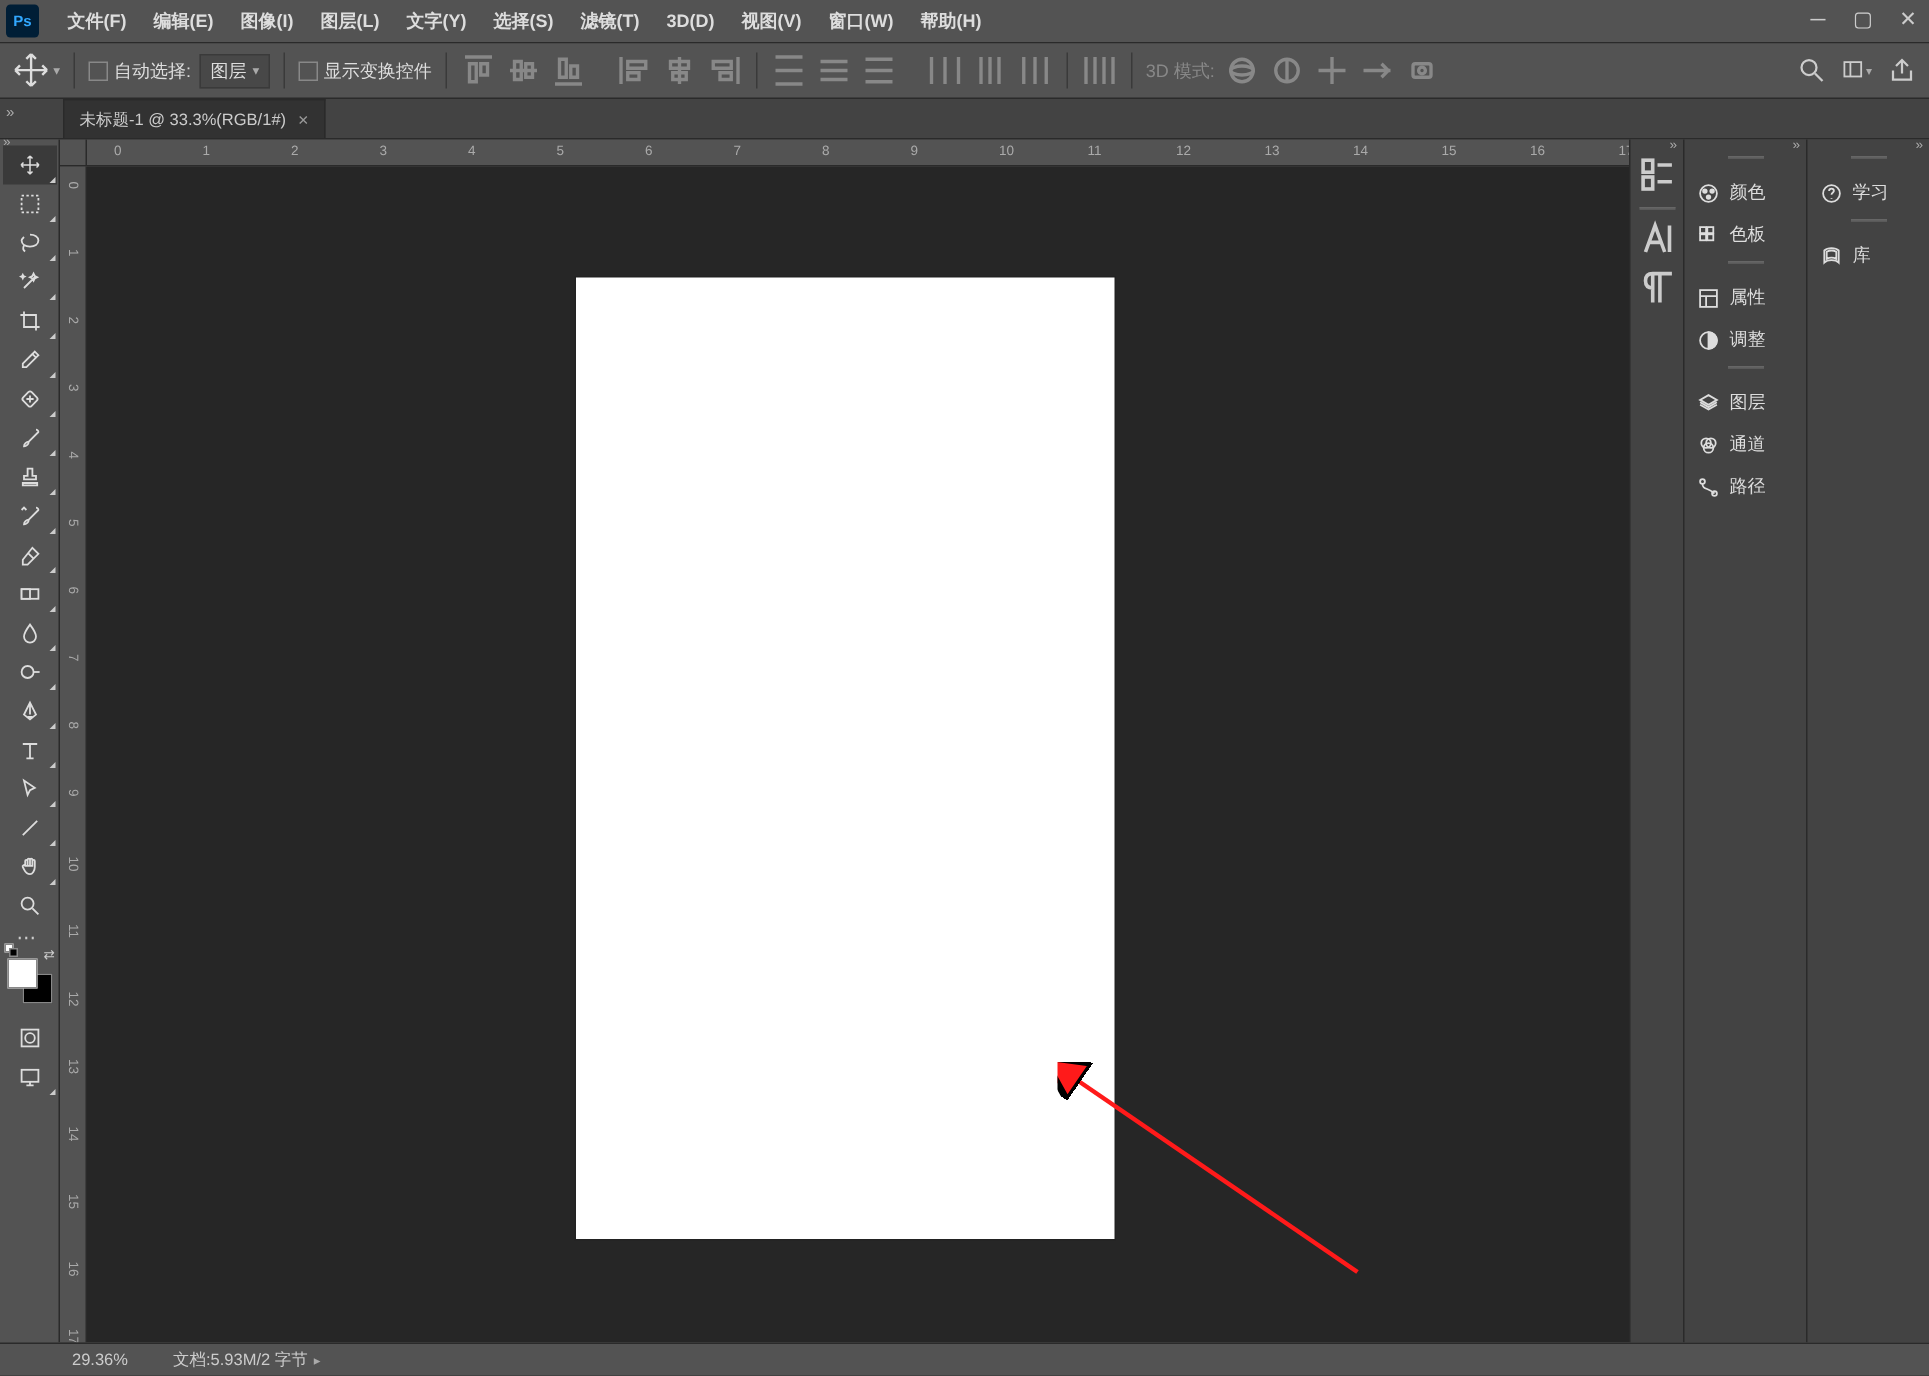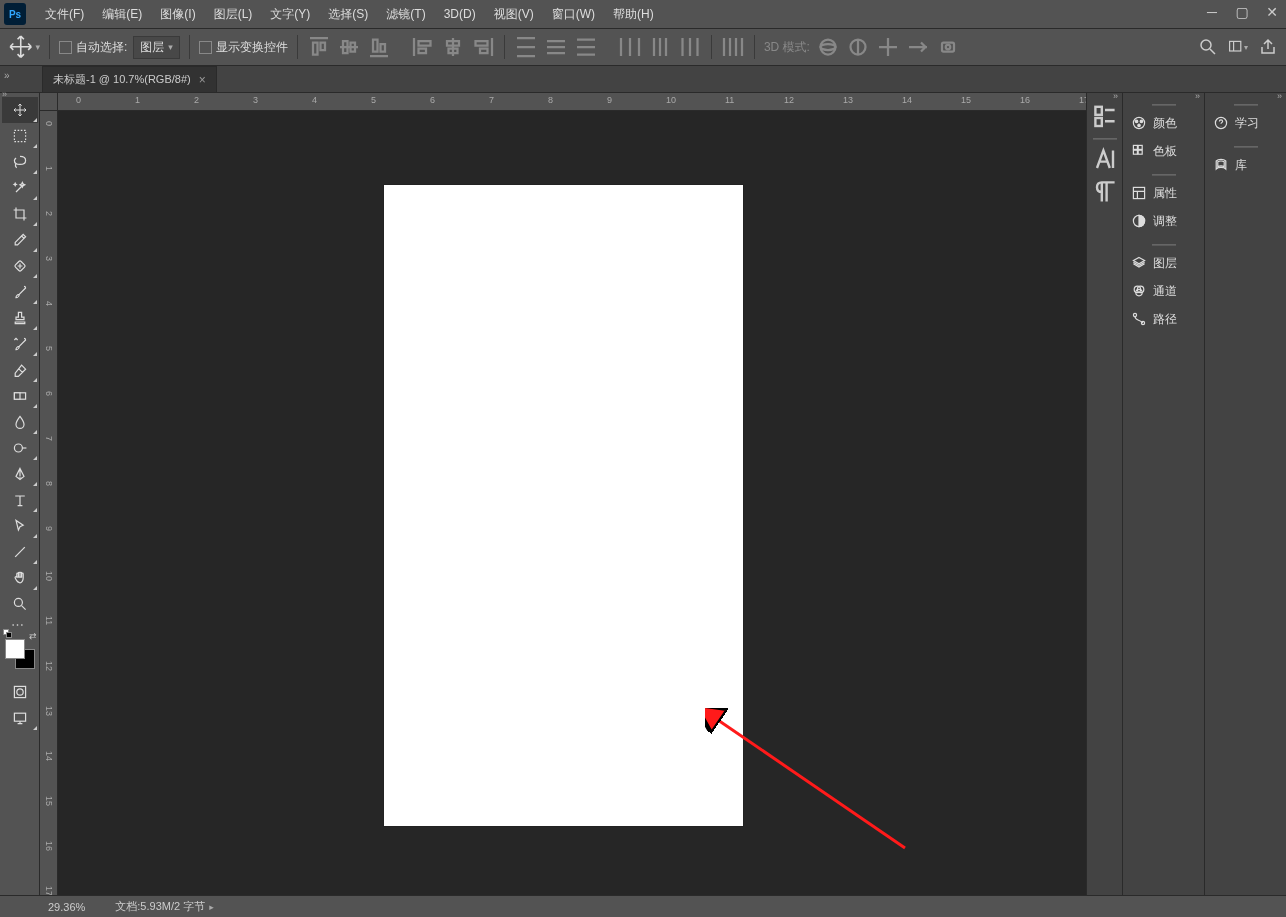--- a/index.html
+++ b/index.html
@@ -1,20 +1,20 @@
 <!DOCTYPE html>
 <html><head>
 <meta charset="utf-8">
 <style>
 * { margin: 0; padding: 0; box-sizing: border-box; font-family: "Microsoft YaHei", sans-serif; user-select: none; }
 body { width: 1286px; height: 917px; background: #535353; overflow: hidden; position: relative; }
 .menubar { height: 29px; background: #535353; display: flex; align-items: center; padding-left: 4px; border-bottom: 1px solid #2a2a2a; }
 .ps-logo { width: 22px; height: 22px; background: #001e36; border-radius: 3px; display: flex; align-items: center; justify-content: center; margin-right: 10px; }
 .ps-logo span { color: #31a8ff; font-weight: bold; font-size: 10px; }
-.menu-item { color: #ddd; font-size: 12px; padding: 0 9px; cursor: default; }
+.menu-item { color: #ddd; font-size: 12px; padding: 0 9px; cursor: default; font-weight: bold; }
 .win-controls { position: absolute; right: 6px; top: 4px; display: flex; gap: 14px; }
 .win-btn { width: 16px; height: 16px; display: flex; align-items: center; justify-content: center; color: #ccc; font-size: 14px; cursor: default; }
 
 .optbar { height: 37px; background: #535353; display: flex; align-items: center; padding: 0 8px; border-bottom: 1px solid #2a2a2a; gap: 6px; position: relative; }
 .opt-icon { width: 32px; height: 28px; display: flex; align-items: center; justify-content: center; color: #ddd; }
 .opt-sep { width: 1px; height: 24px; background: #3a3a3a; margin: 0 3px; }
 .opt-check { display: flex; align-items: center; gap: 4px; color: #ddd; font-size: 12px; }
 .opt-check-box { width: 13px; height: 13px; border: 1px solid #888; background: #535353; }
 .opt-drop { display: flex; align-items: center; gap: 4px; color: #ddd; font-size: 12px; padding: 2px 6px; border: 1px solid #3a3a3a; background: #484848; }
 .opt-drop .chev { font-size: 9px; color: #aaa; }
@@ -52,21 +52,21 @@
 .ruler-h .ruler-tick { top: 2px; }
 .ruler-v .ruler-tick { left: 4px; writing-mode: vertical-rl; text-orientation: mixed; }
 .canvas-paper { position: absolute; background: #fff; box-shadow: 0 0 0 1px #222; }
 .arrow-overlay { position: absolute; pointer-events: none; }
 
 .panels-col { width: 36px; background: #434343; border-left: 1px solid #2a2a2a; padding-top: 8px; position: relative; }
 .panels-col .exp { position: absolute; top: -2px; right: 4px; color: #aaa; font-size: 9px; }
 .col-icon { width: 32px; height: 30px; margin: 2px auto; display: flex; align-items: center; justify-content: center; color: #ccc; }
 .panels-mid { width: 82px; background: #434343; border-left: 1px solid #2a2a2a; padding-top: 8px; position: relative; }
 .panels-mid .exp { position: absolute; top: -2px; right: 4px; color: #aaa; font-size: 9px; }
-.pm-row { height: 28px; display: flex; align-items: center; gap: 6px; padding-left: 8px; color: #ddd; font-size: 12px; }
+.pm-row { height: 28px; display: flex; align-items: flex-end; gap: 6px; padding-left: 8px; color: #ddd; font-size: 12px; }
 .pm-row svg { width: 16px; height: 16px; }
 .pm-sep { height: 6px; }
 .pm-handle { height: 8px; display: flex; align-items: center; justify-content: center; }
 .pm-handle span { width: 24px; height: 2px; background: #5a5a5a; border-top: 1px solid #666; }
 
 .panels-right { width: 82px; background: #434343; border-left: 1px solid #2a2a2a; padding-top: 8px; position: relative; }
 .panels-right .exp { position: absolute; top: -2px; right: 4px; color: #aaa; font-size: 9px; }
 
 .statusbar { position: absolute; bottom: 0; left: 0; right: 0; height: 22px; background: #535353; border-top: 1px solid #2a2a2a; display: flex; align-items: center; padding-left: 48px; color: #ccc; font-size: 11px; gap: 30px; }
 .statusbar .chev { color: #aaa; font-size: 9px; margin-left: 4px; }
@@ -237,21 +237,21 @@
         <svg viewBox="0 0 20 20">
           <path d="M4 10v6h12v-6M10 3v9M6 7l4-4 4 4"></path>
         </svg>
       </div>
   </div>
 </div>
 
 <div class="tabbar">
   <div class="tabbar-left">»</div>
   <div class="doc-tab">
-    <span>未标题-1 @ 10.7%(RGB/8#)</span>
+    <span>未标题-1 @ 33.3%(RGB/1#)</span>
     <span class="close">×</span>
   </div>
 </div>
 
 <div class="workspace">
 
   <div class="toolbar">
     <div class="toolbar-exp">»</div>
     <div class="tool sel">
         <svg viewBox="0 0 24 24">

